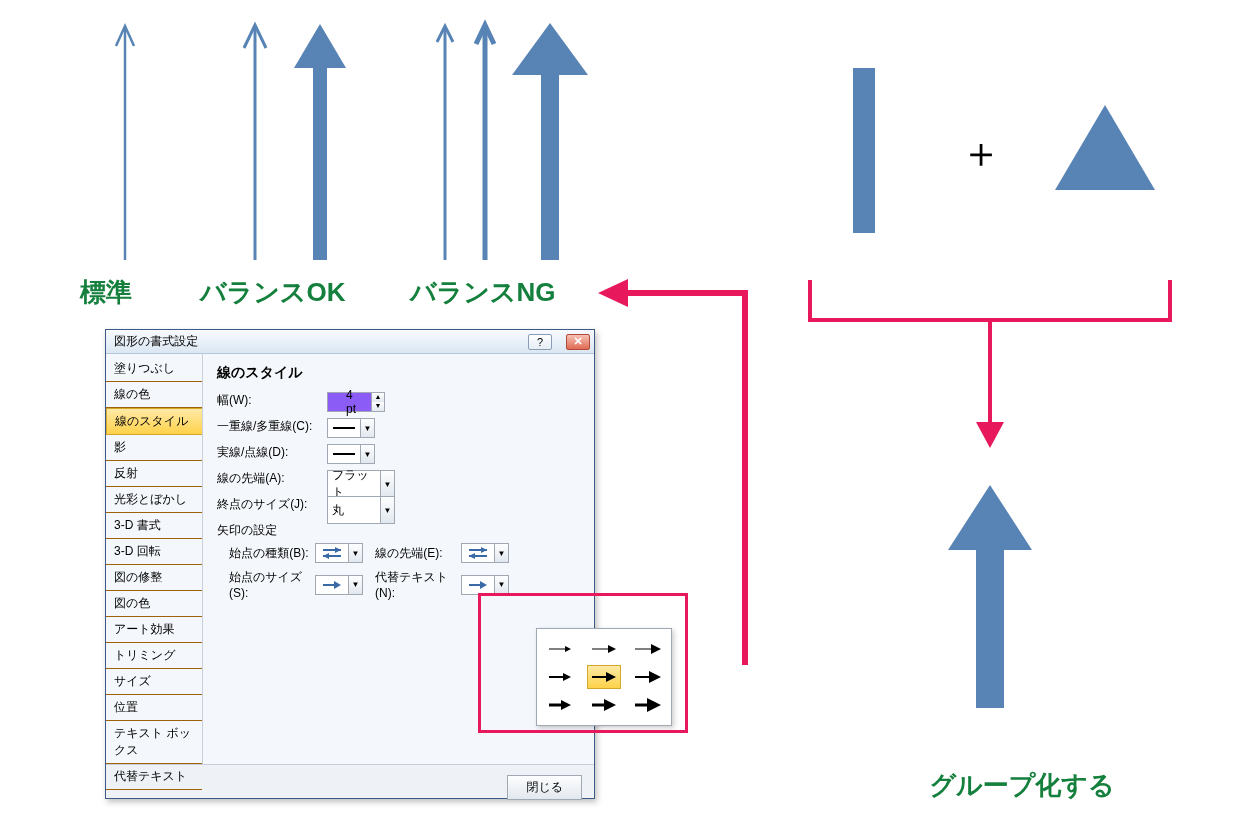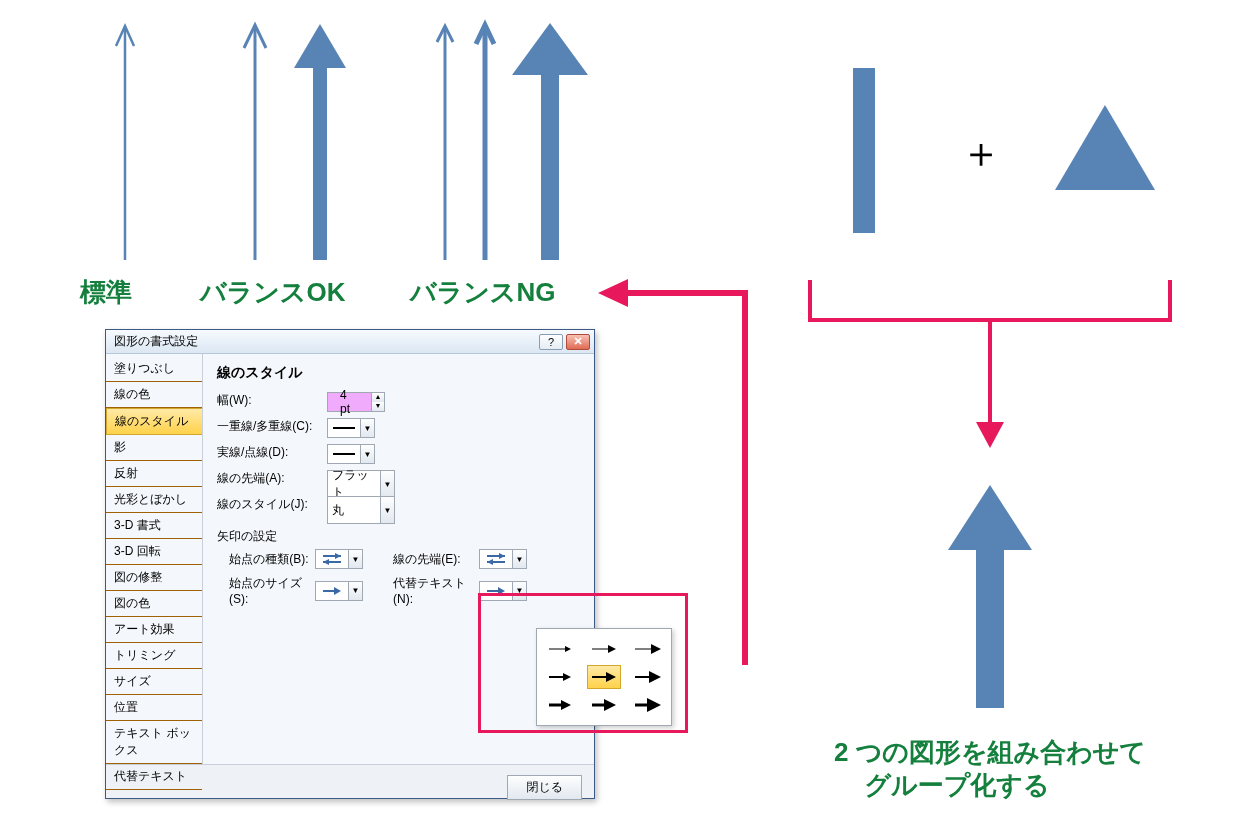--- a/index.html
+++ b/index.html
@@ -33,20 +33,21 @@
     font-size: 12px;
     color: #000;
   }
   .titlebar {
     height: 24px;
     background: linear-gradient(#f7fafe, #dbe7f3);
     border-bottom: 1px solid #b7c6d8;
     display: flex;
     align-items: center;
     padding: 0 4px;
+    gap: 11px;
   }
   .titlebar .title { flex: 1; padding-left: 4px; }
   .title-btn {
     width: 24px; height: 16px;
     border: 1px solid #8a9db5;
     border-radius: 2px;
     margin-left: 3px;
     display: flex; align-items: center; justify-content: center;
     font-size: 11px;
     background: linear-gradient(#fdfefe,#e6edf5);
@@ -93,41 +94,41 @@
     align-items: flex-start;
     height: 26px;
     font-size: 12px;
   }
   .row .lbl { width: 110px; }
   .spinner {
     display: inline-flex; align-items: stretch; height: 20px;
   }
   .spinner .val {
     border: 1px solid #9fa8b3; border-right: none;
-    width: 44px; padding: 0 12px; display:flex; align-items:center; background:#f0abfc;
+    width: 44px; padding: 0 18px; display:flex; align-items:center; background:#8b5cf6;
   }
   .spinner .btns {
     display: flex; flex-direction: column;
     border: 1px solid #9fa8b3; width: 14px;
   }
   .spinner .btns div { flex:1; font-size:7px; line-height:7px; text-align:center; background: linear-gradient(#fdfefe,#e2e8ef);}
   .combo {
     display:inline-flex; align-items:stretch; height:20px;
     border:1px solid #9fa8b3; background:#fff;
   }
   .combo .cv { width:32px; display:flex; align-items:center; justify-content:center;}
   .combo .cb { width:14px; border-left:1px solid #9fa8b3; display:flex; align-items:center; justify-content:center; font-size:8px; background:linear-gradient(#fdfefe,#e2e8ef);}
   .select {
     display:inline-flex; align-items:stretch; height:28px;
     border:1px solid #9fa8b3; background:#fff;
   }
   .select .sv { width:52px; padding:0 4px; display:flex; align-items:center;}
   .select .sb { width:14px; border-left:1px solid #9fa8b3; display:flex; align-items:center; justify-content:center; font-size:8px; background:linear-gradient(#fdfefe,#e2e8ef);}
-  .section-label { font-size:12px; margin-top:6px; margin-bottom:4px; }
-  .arrow-sub { display:flex; gap: 18px; }
+  .section-label { font-size:12px; margin-bottom:4px; }
+  .arrow-sub { display:flex; }
   .arrow-sub .col { display:flex; flex-direction:column; gap:6px; }
   .arrow-sub .pair { display:flex; align-items:center; }
   .arrow-sub .pair .lbl { width: 98px; padding-left:12px; }
 
   .dialog-footer {
     height: 34px;
     border-top: 1px solid #c6cfda;
     display: flex;
     align-items: center;
     justify-content: flex-end;
@@ -226,22 +227,21 @@
     <path d="M 10 0 L 10 40 L 370 40 L 370 0" fill="none" stroke="#e7195c" stroke-width="4"></path>
     <line x1="190" y1="40" x2="190" y2="150" stroke="#e7195c" stroke-width="4"></line>
     <polygon points="190,168 176,142 204,142" fill="#e7195c"></polygon>
   </svg>
 
   <svg class="overlay" style="left:940px; top:480px;" width="100" height="230">
     <polygon points="50,5 8,70 92,70" fill="#5883b5"></polygon>
     <rect x="36" y="68" width="28" height="160" fill="#5883b5"></rect>
   </svg>
 
-  <div class="label-pink big" style="left:790px; top:735px; width:400px; text-align:center;">2 つの図形を組み合わせて</div>
-  <div class="label-pink big" style="left:757px; top:768px; width:400px; ">グループ化する</div>
+  <div class="label-pink big" style="left:822px; top:768px; width:400px; ">グループ化する</div>
 
   <svg class="overlay" style="left:580px; top:275px;" width="190" height="400">
     <path d="M 165 390 L 165 18 L 40 18" fill="none" stroke="#e7195c" stroke-width="6"></path>
     <polygon points="18,18 48,4 48,32" fill="#e7195c"></polygon>
   </svg>
 
   <div class="dialog">
     <div class="titlebar">
       <div class="title">図形の書式設定</div>
       <div class="title-btn">
@@ -310,21 +310,21 @@
 
         <div class="row">
           <span class="lbl">線の先端(A):</span>
           <span class="select">
             <span class="sv">フラット</span>
             <span class="sb">▼</span>
           </span>
         </div>
 
         <div class="row">
-          <span class="lbl">線のスタイル(J):</span>
+          <span class="lbl">終点のサイズ(J):</span>
           <span class="select">
             <span class="sv">丸</span>
             <span class="sb">▼</span>
           </span>
         </div>
 
         <div class="section-label">矢印の設定</div>
 
         <div class="arrow-sub">
           <div class="col">

